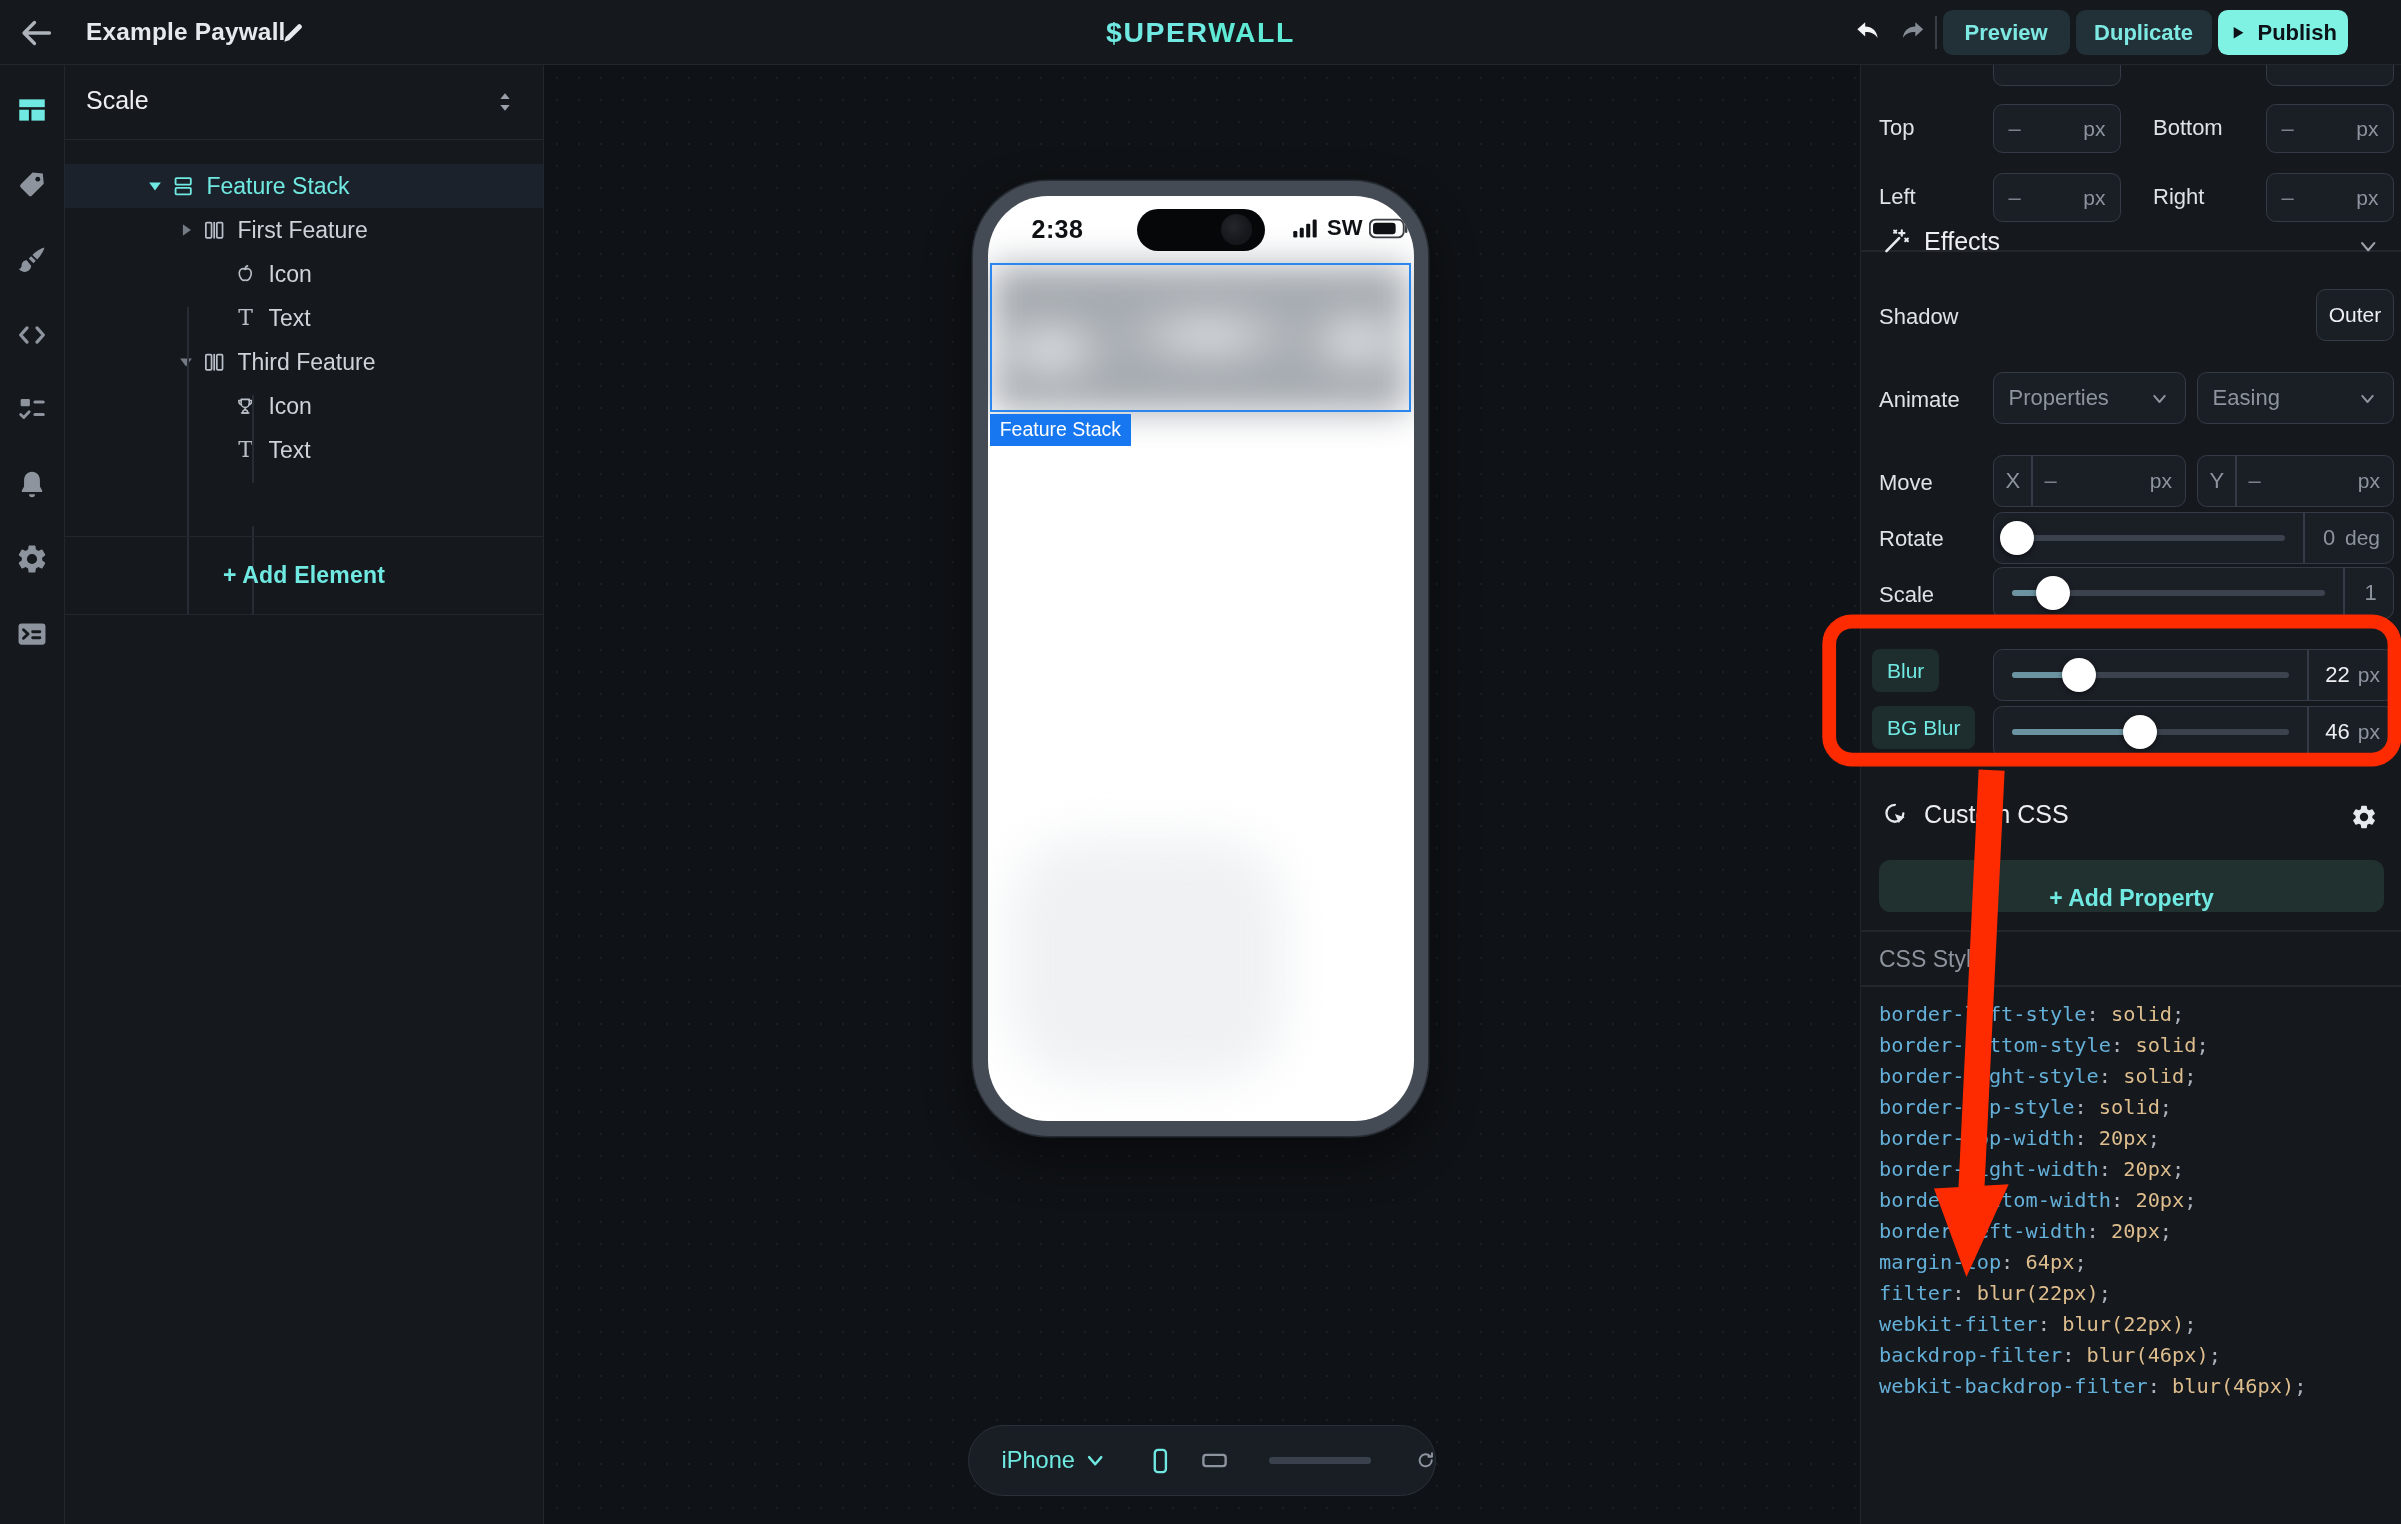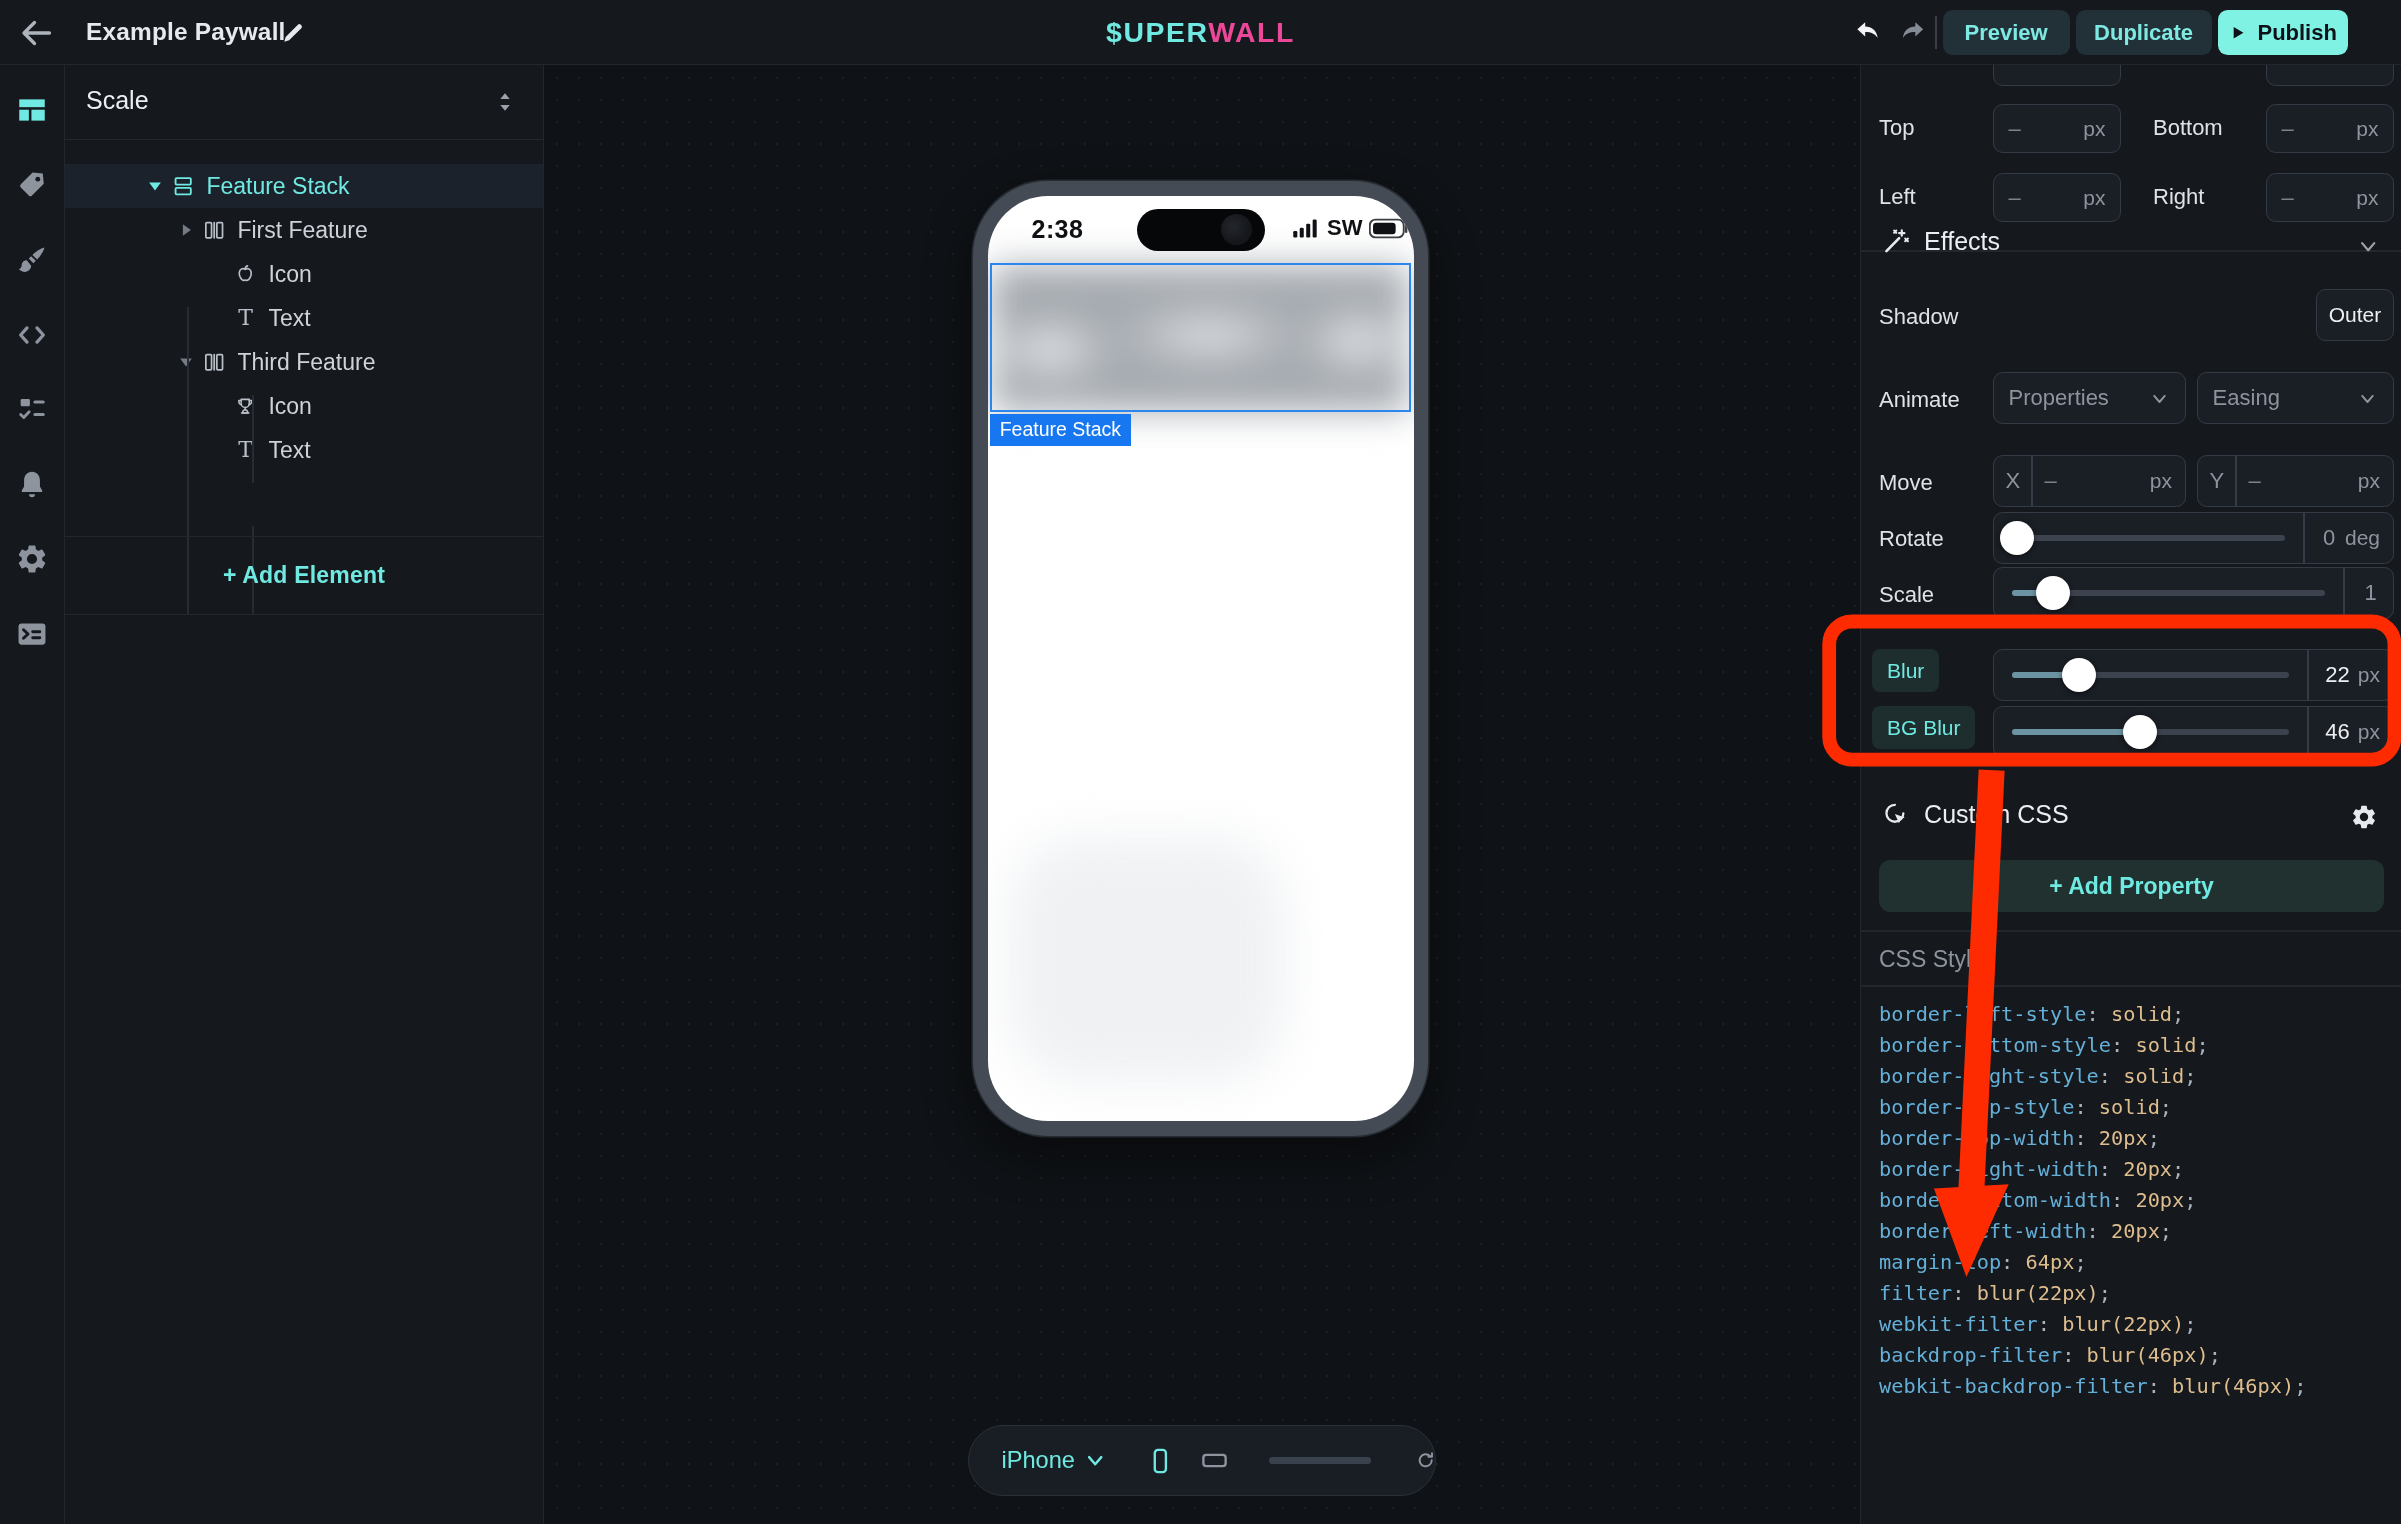--- a/index.html
+++ b/index.html
@@ -9,21 +9,21 @@
          --accent:#6fe9e1; --panel:#15181d; --line:#23262d; --ibg:#1a1e25; --ibd:#353b46;
          --txt:#e6e9ed; --muted:#8d949e; color:var(--txt); }
 
   
   .topbar { position:absolute; left:0; top:0; width:2401px; height:65px; background:#15181d;
             border-bottom:1.6px solid var(--line); z-index:30; }
   .topbar .back { position:absolute; left:18px; top:14.6px; width:36px; height:36px; }
   .topbar .title { position:absolute; left:86px; top:18px; font-size:24.4px; font-weight:600; letter-spacing:0.2px; }
   .topbar .pencil { position:absolute; left:278px; top:18px; width:29px; height:29px; }
   .logo { position:absolute; left:50%; top:50%; transform:translate(-50%,-50%); font-size:28.4px; font-weight:800; letter-spacing:1.6px; }
-  .logo .lp { color:var(--accent); } .logo .ls { color:#ec4899; }
+  .logo .lp { color:var(--accent); } .logo .ls { color:#5eead4; }
   .tb-act { position:absolute; top:0; height:65px; display:flex; align-items:center; }
   .icnbtn { width:36px; height:36px; display:flex; align-items:center; justify-content:center; }
   .vdiv { width:1.6px; height:32.5px; background:#3a3f47; }
   .btn { height:45px; border-radius:9.7px; display:flex; align-items:center; justify-content:center;
          font-size:22px; font-weight:600; }
   .btn.ghost { background:#223137; color:#7de9e2; }
   .btn.primary { background:#7ff2e4; color:#0c1217; gap:9.7px; }
 
   
   .rail { position:absolute; left:0; top:65px; width:65px; height:1459px; background:#15181d;
@@ -98,21 +98,21 @@
   .slider .fill { position:absolute; left:0; top:0; bottom:0; width:var(--pct,0%); background:#6b93a1; border-radius:3.2px; }
   .slider .knob { position:absolute; top:50%; left:var(--pct,0%); transform:translate(-50%,-50%);
                   width:34px; height:34px; border-radius:50%; background:#fff; box-shadow:0 1.6px 4.9px rgba(0,0,0,.5); }
   .innersep { width:1.6px; align-self:stretch; background:var(--ibd); }
   .badge { position:absolute; background:#1e2d2e; color:var(--accent); font-size:21px; border-radius:8.1px;
            padding:9.7px 14.6px; }
   .swatch { width:36px; height:36px; border-radius:7.3px; margin-left:8.1px; flex:0 0 36px;
             background:repeating-conic-gradient(#cdd2d8 0 25%, #f1f3f5 0 50%); background-size:14.6px 14.6px; }
   .selbtn { justify-content:space-between; padding:0 14.6px; }
   .addprop { position:absolute; left:18px; width:505px; height:52px; border-radius:11.4px; background:#203130;
-             display:flex; align-items:center; justify-content:center; color:var(--accent);
+             display:flex; align-items:flex-end; justify-content:center; color:var(--accent);
              font-size:23px; font-weight:700; }
   .csslabel { font-size:23px; color:#8d949e; }
   .code { position:absolute; left:18px; font-family:"DejaVu Sans Mono", monospace; font-size:20.3px; line-height:31px; white-space:pre; }
   .code .prop { color:#64b0d9; } .code .pv { color:#dfbe8e; } .code .pc { color:#aab2bb; }
 
   
   .anno { position:absolute; left:0; top:0; width:2401px; height:1524px; z-index:100; pointer-events:none; }
 </style>
 </head>
 <body>

